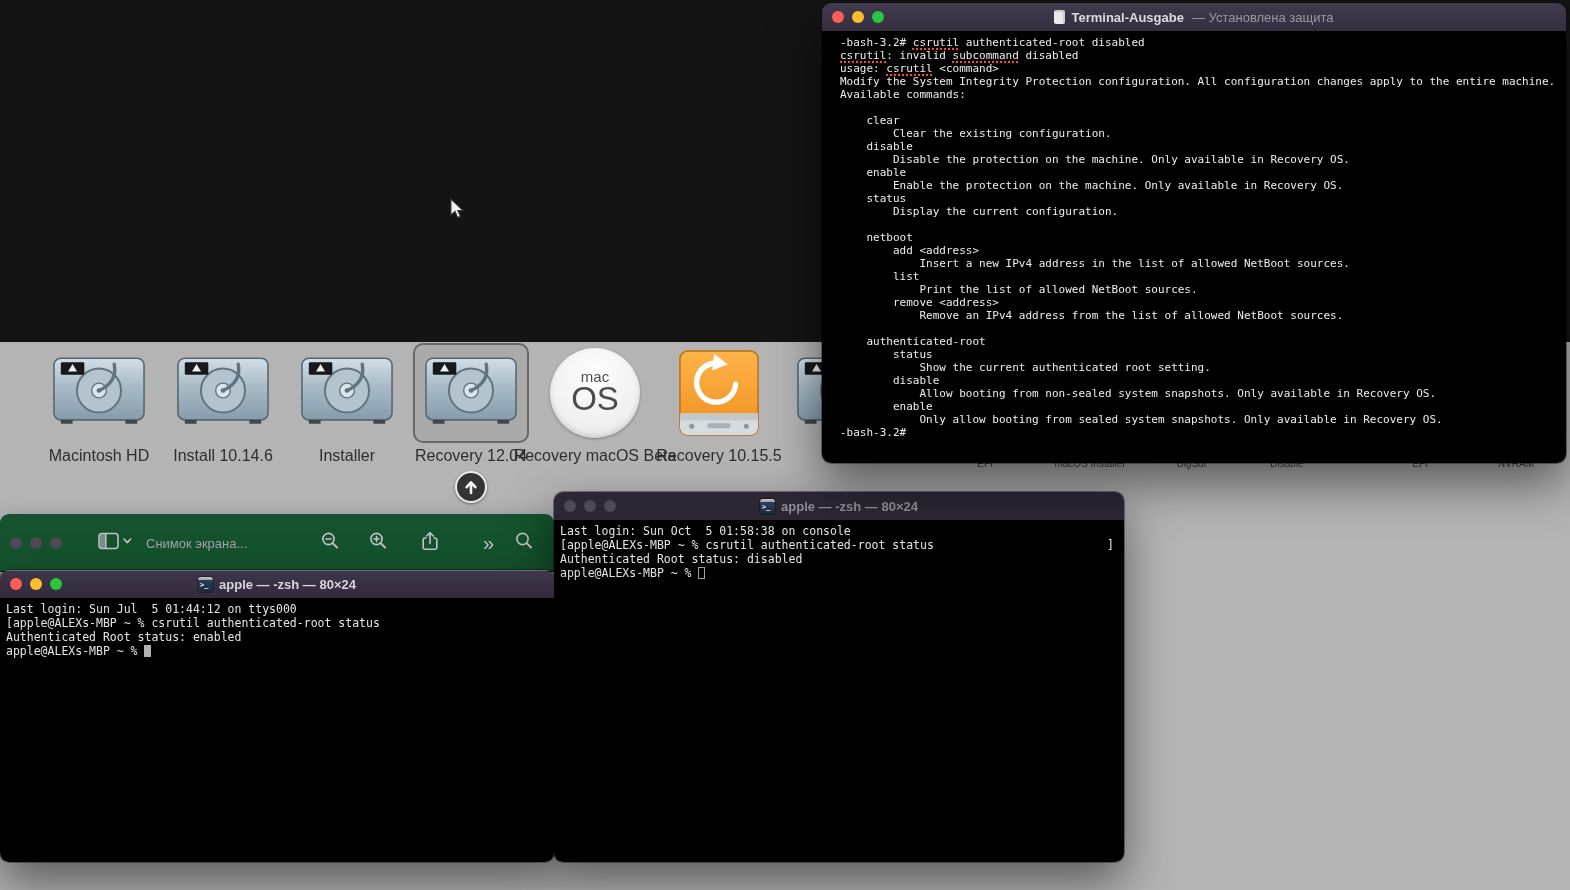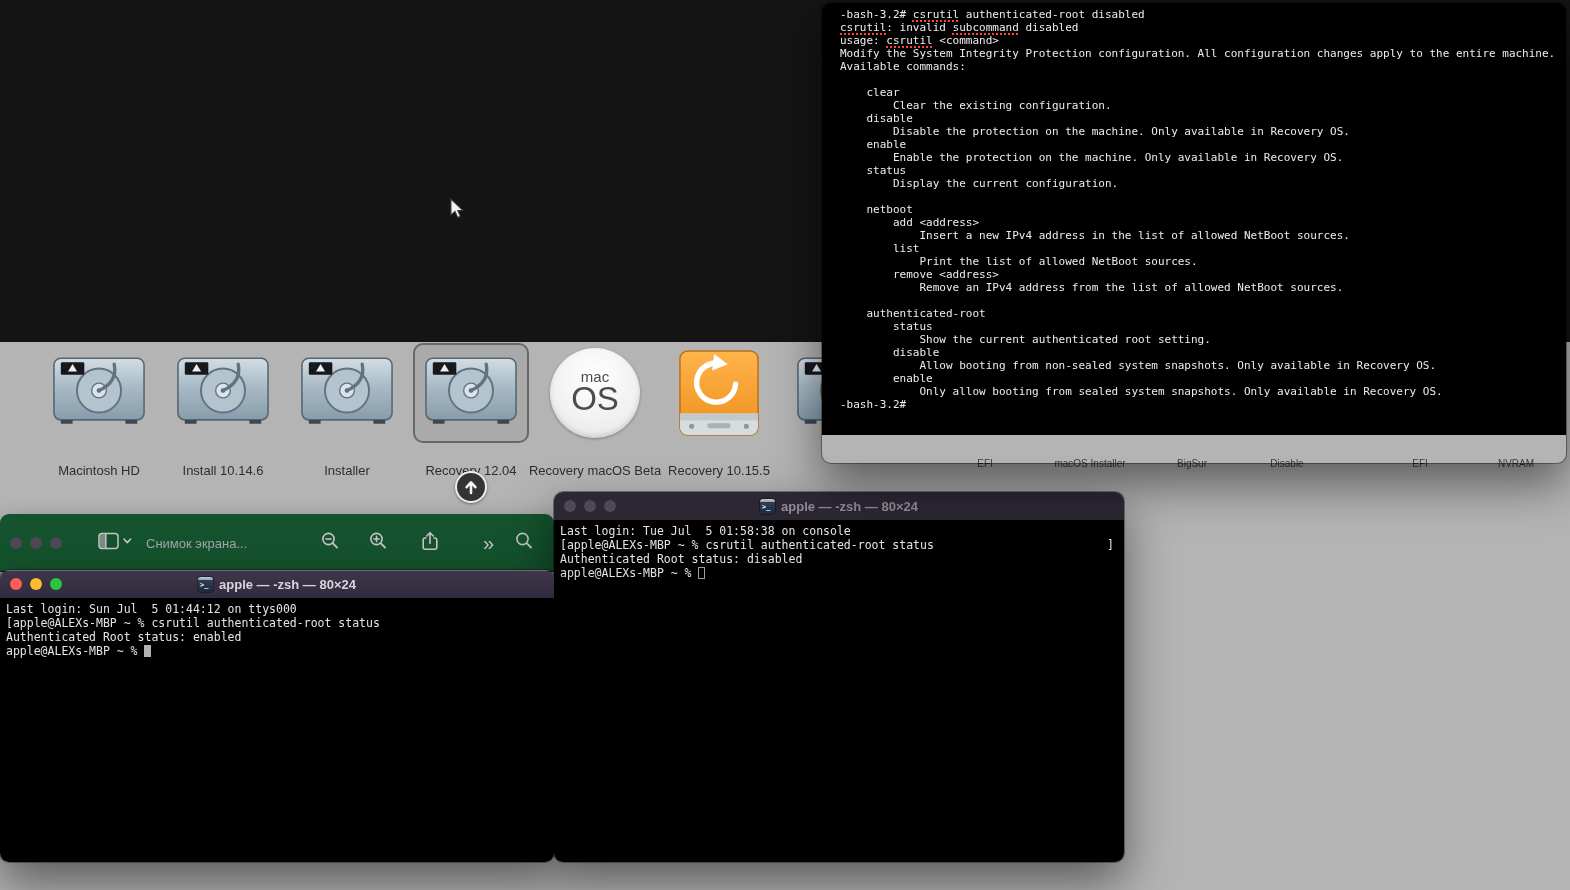--- a/index.html
+++ b/index.html
@@ -5,21 +5,21 @@
   html,body{margin:0;padding:0;background:#8f8f8f;}
   .screen{position:relative;width:1570px;height:890px;overflow:hidden;background:#b4b4b4;
           font-family:"Liberation Sans",sans-serif;}
   .dark-top{position:absolute;left:0;top:0;width:100%;height:342px;background:#141414;z-index:0;}
 
   
   .boot-picker{position:absolute;left:0;top:0;width:100%;height:100%;z-index:5;}
   .boot-item{position:absolute;top:343px;width:116px;display:flex;flex-direction:column;align-items:center;cursor:default;}
   .icon-wrap{box-sizing:border-box;width:116px;height:100px;display:flex;align-items:center;justify-content:center;border-radius:10px;}
   .boot-item.selected .icon-wrap{border:2px solid #686868;background:rgba(0,0,0,.05);}
-  .boot-label{margin-top:20px;font-size:13px;color:#2e2e2e;white-space:nowrap;}
+  .boot-label{margin-top:4px;font-size:16px;color:#2e2e2e;white-space:nowrap;}
   .hidden-label{position:absolute;top:458px;transform:translateX(-50%);font-size:10px;color:#3c3c3c;white-space:nowrap;z-index:4;}
 
   .macos-badge{width:90px;height:90px;border-radius:50%;
       background:radial-gradient(circle at 50% 32%,#ffffff,#efefef 65%,#dddddd 100%);
       box-shadow:inset 0 -2px 5px rgba(0,0,0,.12),0 1px 3px rgba(0,0,0,.3);
       display:flex;flex-direction:column;align-items:center;justify-content:center;color:#4c4c4c;}
   .macos-mac{font-size:15px;margin-bottom:-5px;}
   .macos-os{font-size:33px;font-weight:400;}
 
   .boot-up-button{position:absolute;left:455px;top:471px;width:32px;height:32px;border-radius:50%;
@@ -245,20 +245,32 @@
     <span class="hidden-label" style="left:1516px">NVRAM</span>
   </div>
 
   <div class="boot-up-button">
     <svg width="20" height="20" viewBox="0 0 20 20">
       <path d="M10 16 V6.2 M5.6 10.2 L10 5.4 L14.4 10.2" stroke="#f2f2f2" stroke-width="2.6" fill="none" stroke-linecap="round" stroke-linejoin="round"></path>
     </svg>
   </div>
 
   <div class="window" id="win-ausgabe">
+    <div class="titlebar">
+      <div class="lights">
+        <span class="light red"></span>
+        <span class="light yellow"></span>
+        <span class="light green"></span>
+      </div>
+      <div class="tb-title">
+        <span class="doc-icon"></span>
+        <span>Terminal-Ausgabe</span>
+        <span class="tb-suffix">— Установлена защита</span>
+      </div>
+    </div>
     <div class="term-body"><pre style="margin:0;font:inherit;">-bash-3.2# <span class="misspell">csrutil</span> authenticated-root disabled
 <span class="misspell">csrutil</span>: invalid <span class="misspell">subcommand</span> disabled
 usage: <span class="misspell">csrutil</span> &lt;command&gt;
 Modify the System Integrity Protection configuration. All configuration changes apply to the entire machine.
 Available commands:
 
     clear
         Clear the existing configuration.
     disable
         Disable the protection on the machine. Only available in Recovery OS.
@@ -292,21 +304,21 @@
         <span class="light"></span>
         <span class="light"></span>
       </div>
       <div class="tb-title">
         <span class="term-app-icon">
             <span>&gt;_</span>
           </span>
         <span>apple — -zsh — 80×24</span>
       </div>
     </div>
-    <div class="term-body"><span>Last login: Tue Jul  5 01:58:38 on console
+    <div class="term-body"><span>Last login: Sun Oct  5 01:58:38 on console
 [apple@ALEXs-MBP ~ % csrutil authenticated-root status                         ]
 Authenticated Root status: disabled
 apple@ALEXs-MBP ~ % </span><span class="cursor-hollow"></span></div>
   </div>
 
   <div class="window" id="win-bottom">
     <div class="titlebar">
       <div class="lights">
         <span class="light red"></span>
         <span class="light yellow"></span>

